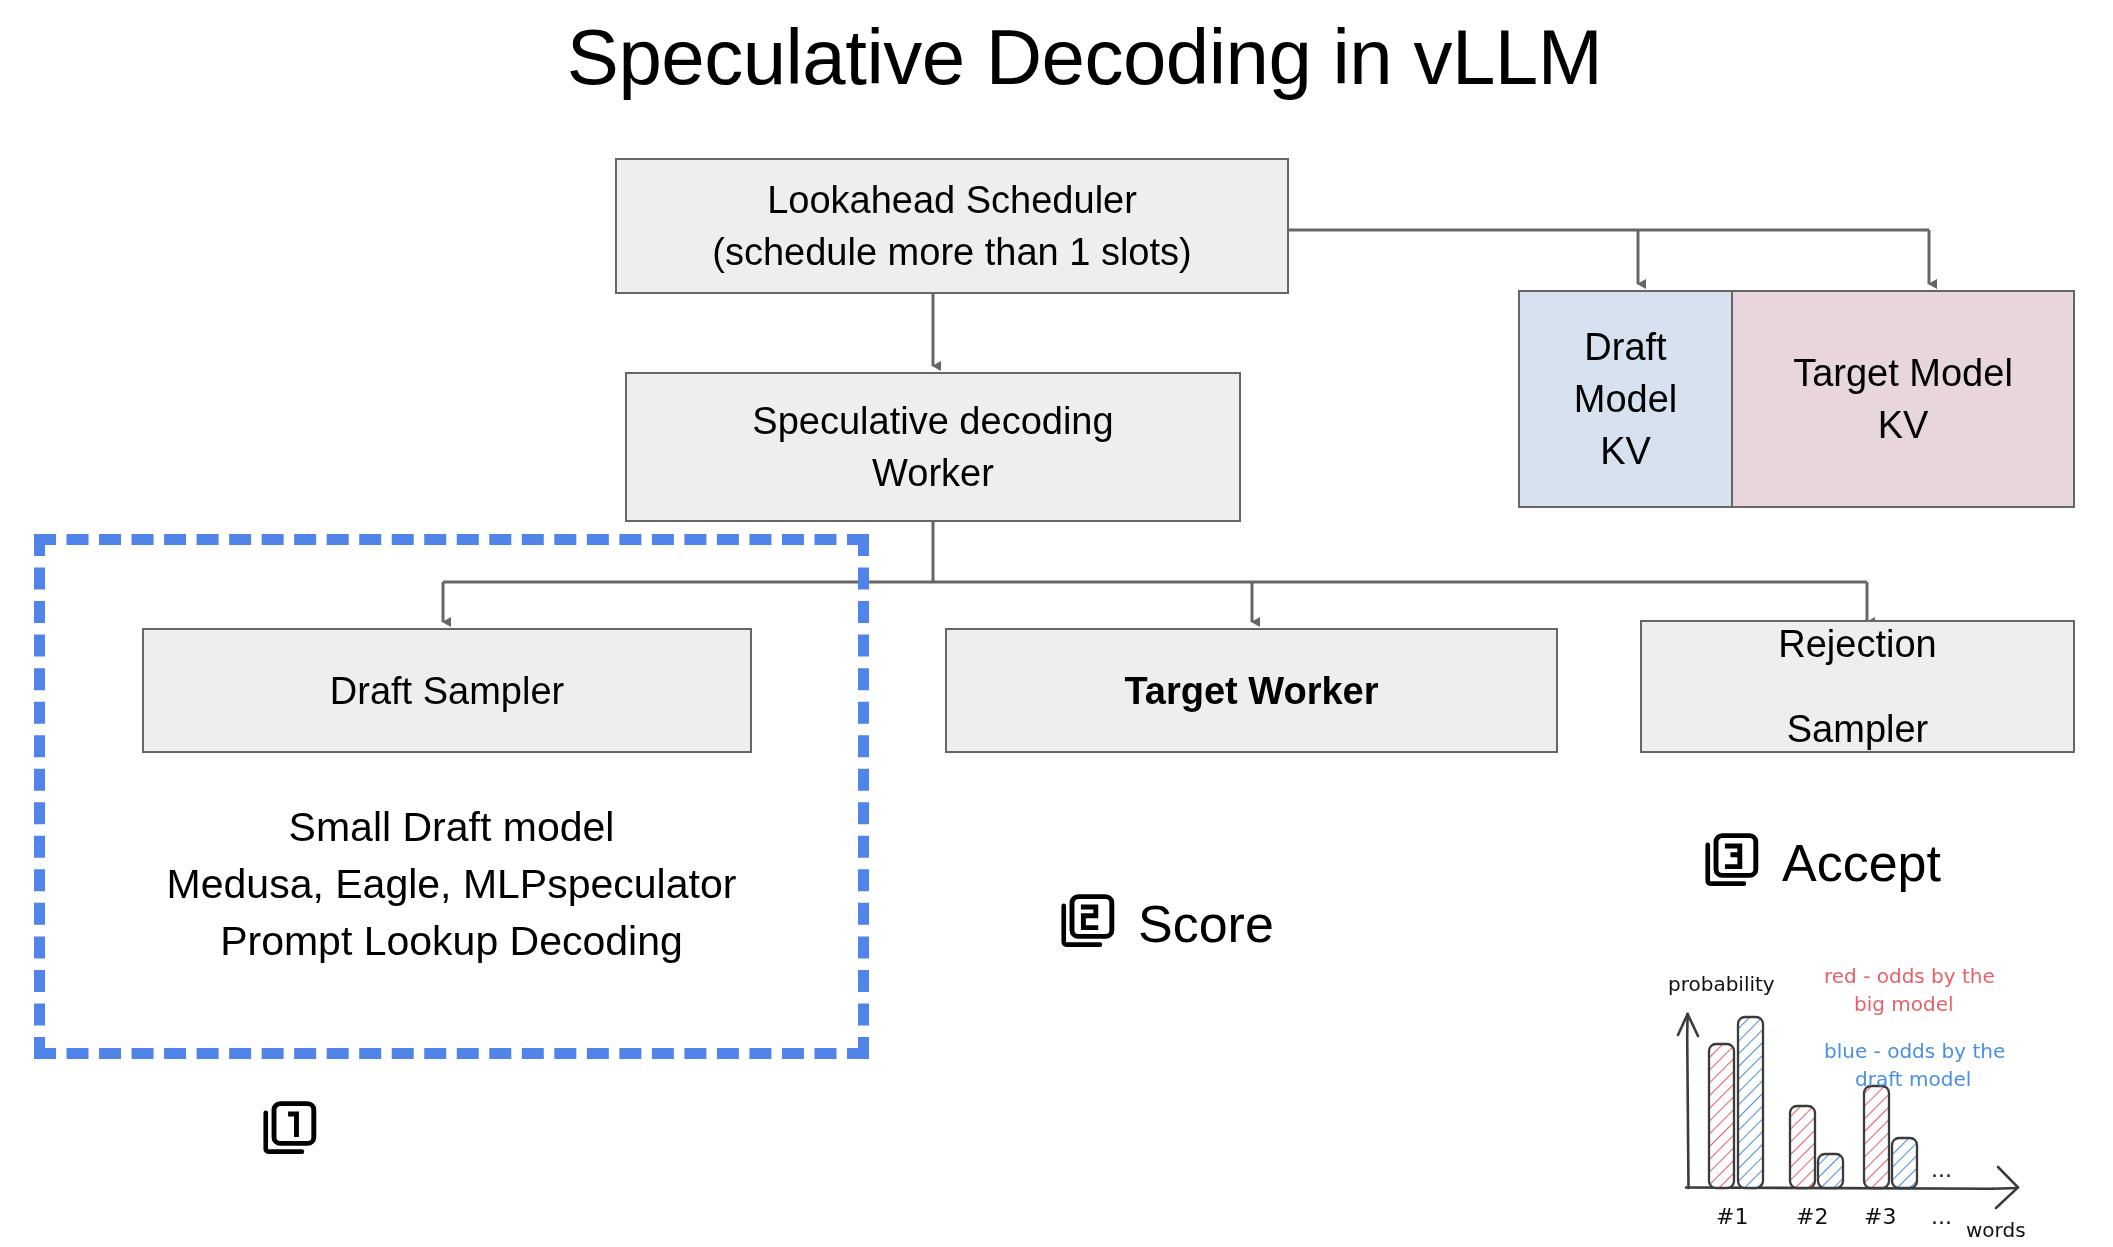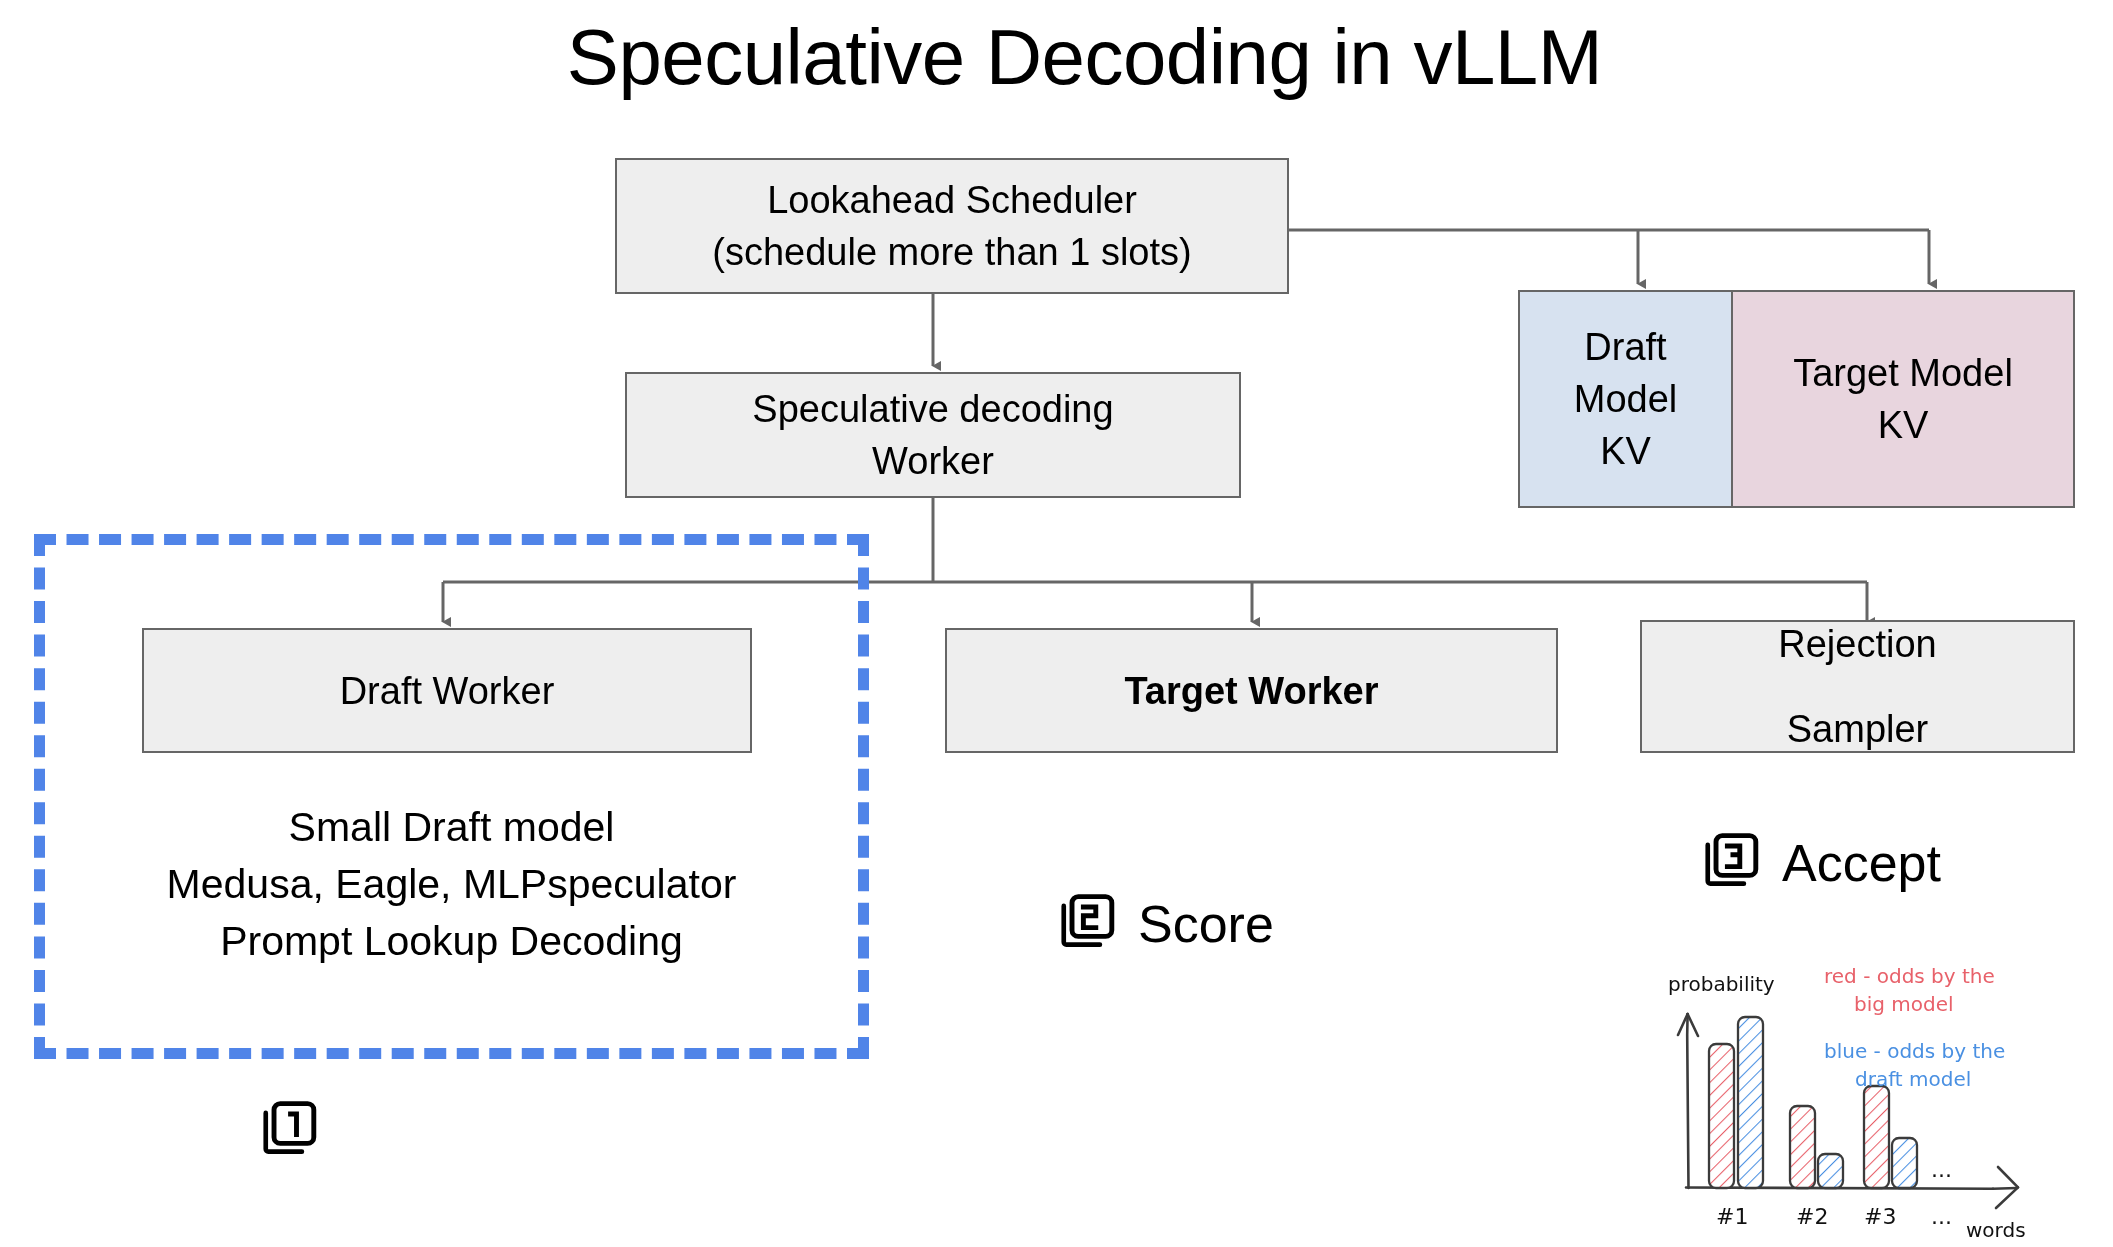--- a/index.html
+++ b/index.html
@@ -145,38 +145,38 @@
     </g>
   </svg>
 
   <div class="dashed-region" style="left:34px; top:534px; width:835px; height:525px;"></div>
 
   <div class="box" style="left:596px; top:158px; width:674px; height:136px; flex-direction:column;margin-left:19px;">
     <span>Lookahead Scheduler</span>
     <span>(schedule more than 1 slots)</span>
   </div>
 
-  <div class="box" style="left:625px; top:372px; width:616px; height:126px; flex-direction:column;">
+  <div class="box" style="left:625px; top:372px; width:616px; height:150px; flex-direction:column;">
     <span>Speculative decoding</span>
     <span>Worker</span>
   </div>
 
   <div class="box kv-draft" style="left:1518px; top:290px; width:214px; height:218px; flex-direction:column;">
     <span>Draft</span>
     <span>Model</span>
     <span>KV</span>
   </div>
 
   <div class="box kv-target" style="left:1732px; top:290px; width:343px; height:218px; flex-direction:column;">
     <span>Target Model</span>
     <span>KV</span>
   </div>
 
   <div class="box" style="left:142px; top:628px; width:610px; height:125px;">
-    <span>Draft Worker</span>
+    <span>Draft Sampler</span>
   </div>
 
   <div class="box" style="left:945px; top:628px; width:613px; height:125px;font-weight:bold;">
     <span>Target Worker</span>
   </div>
 
   <div class="box" style="left:1640px; top:620px; width:435px; height:133px; flex-direction:column;gap:33px;">
     <span>Rejection</span>
     <span>Sampler</span>
   </div>

